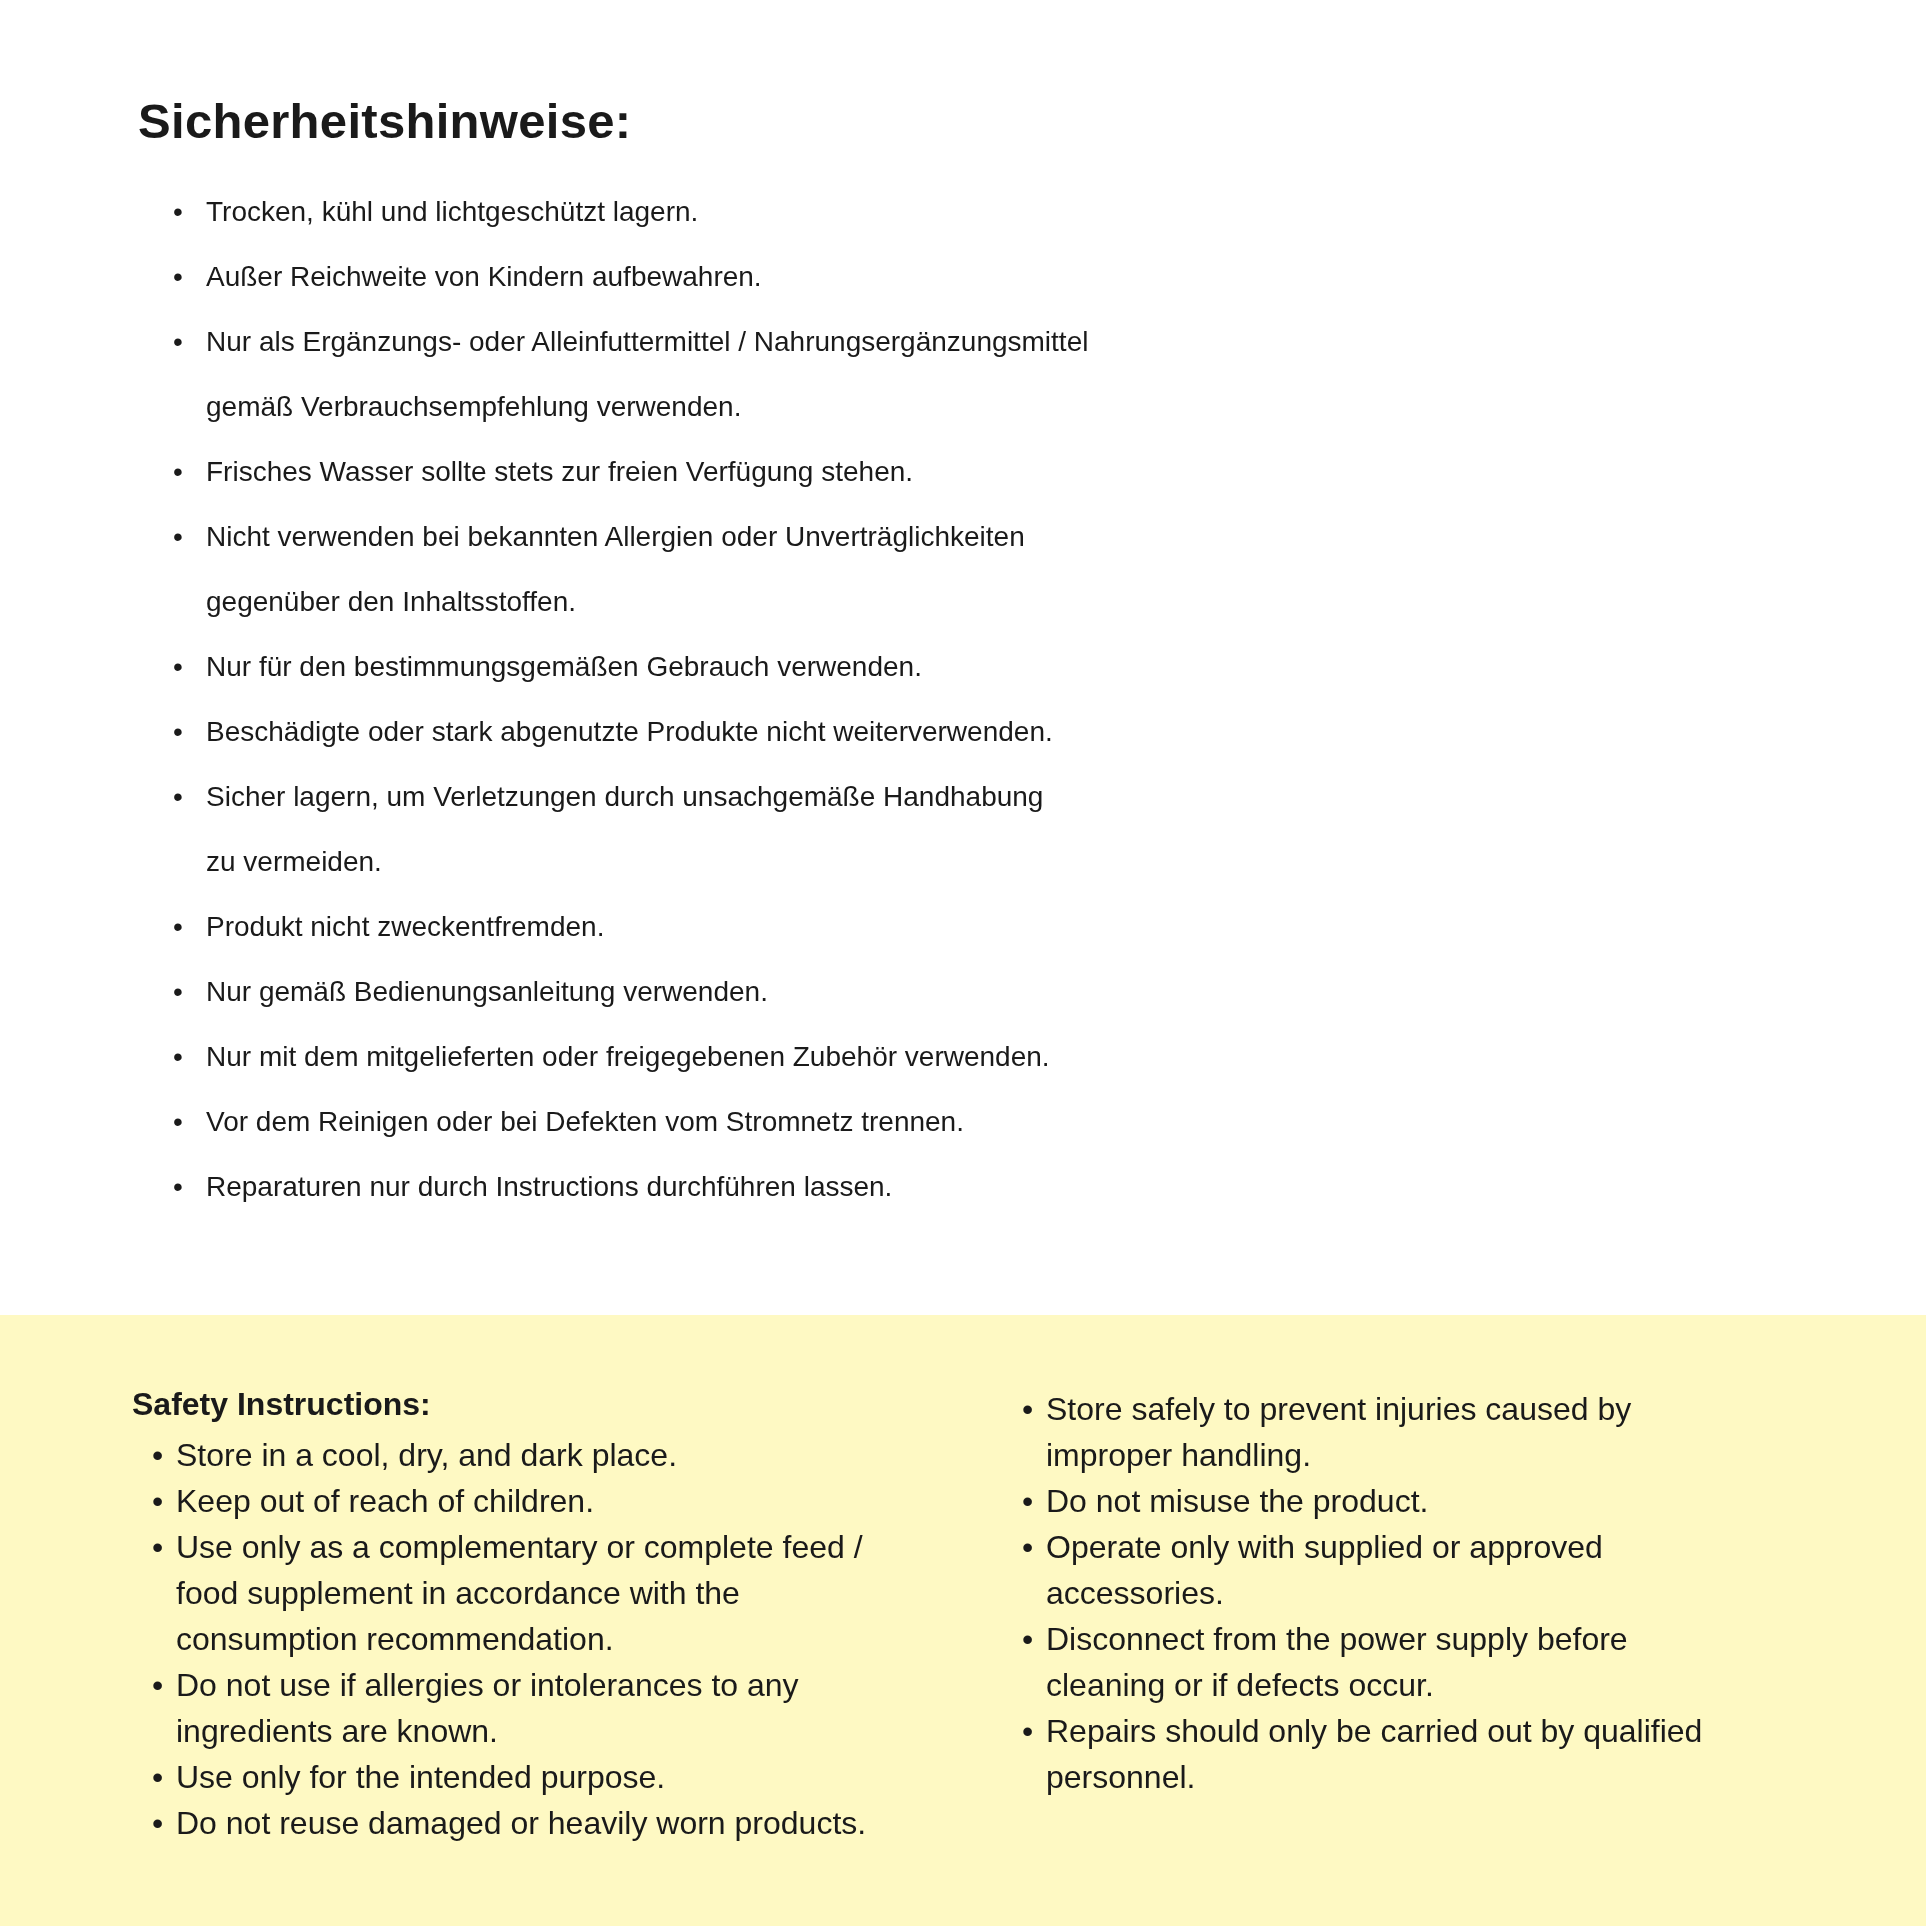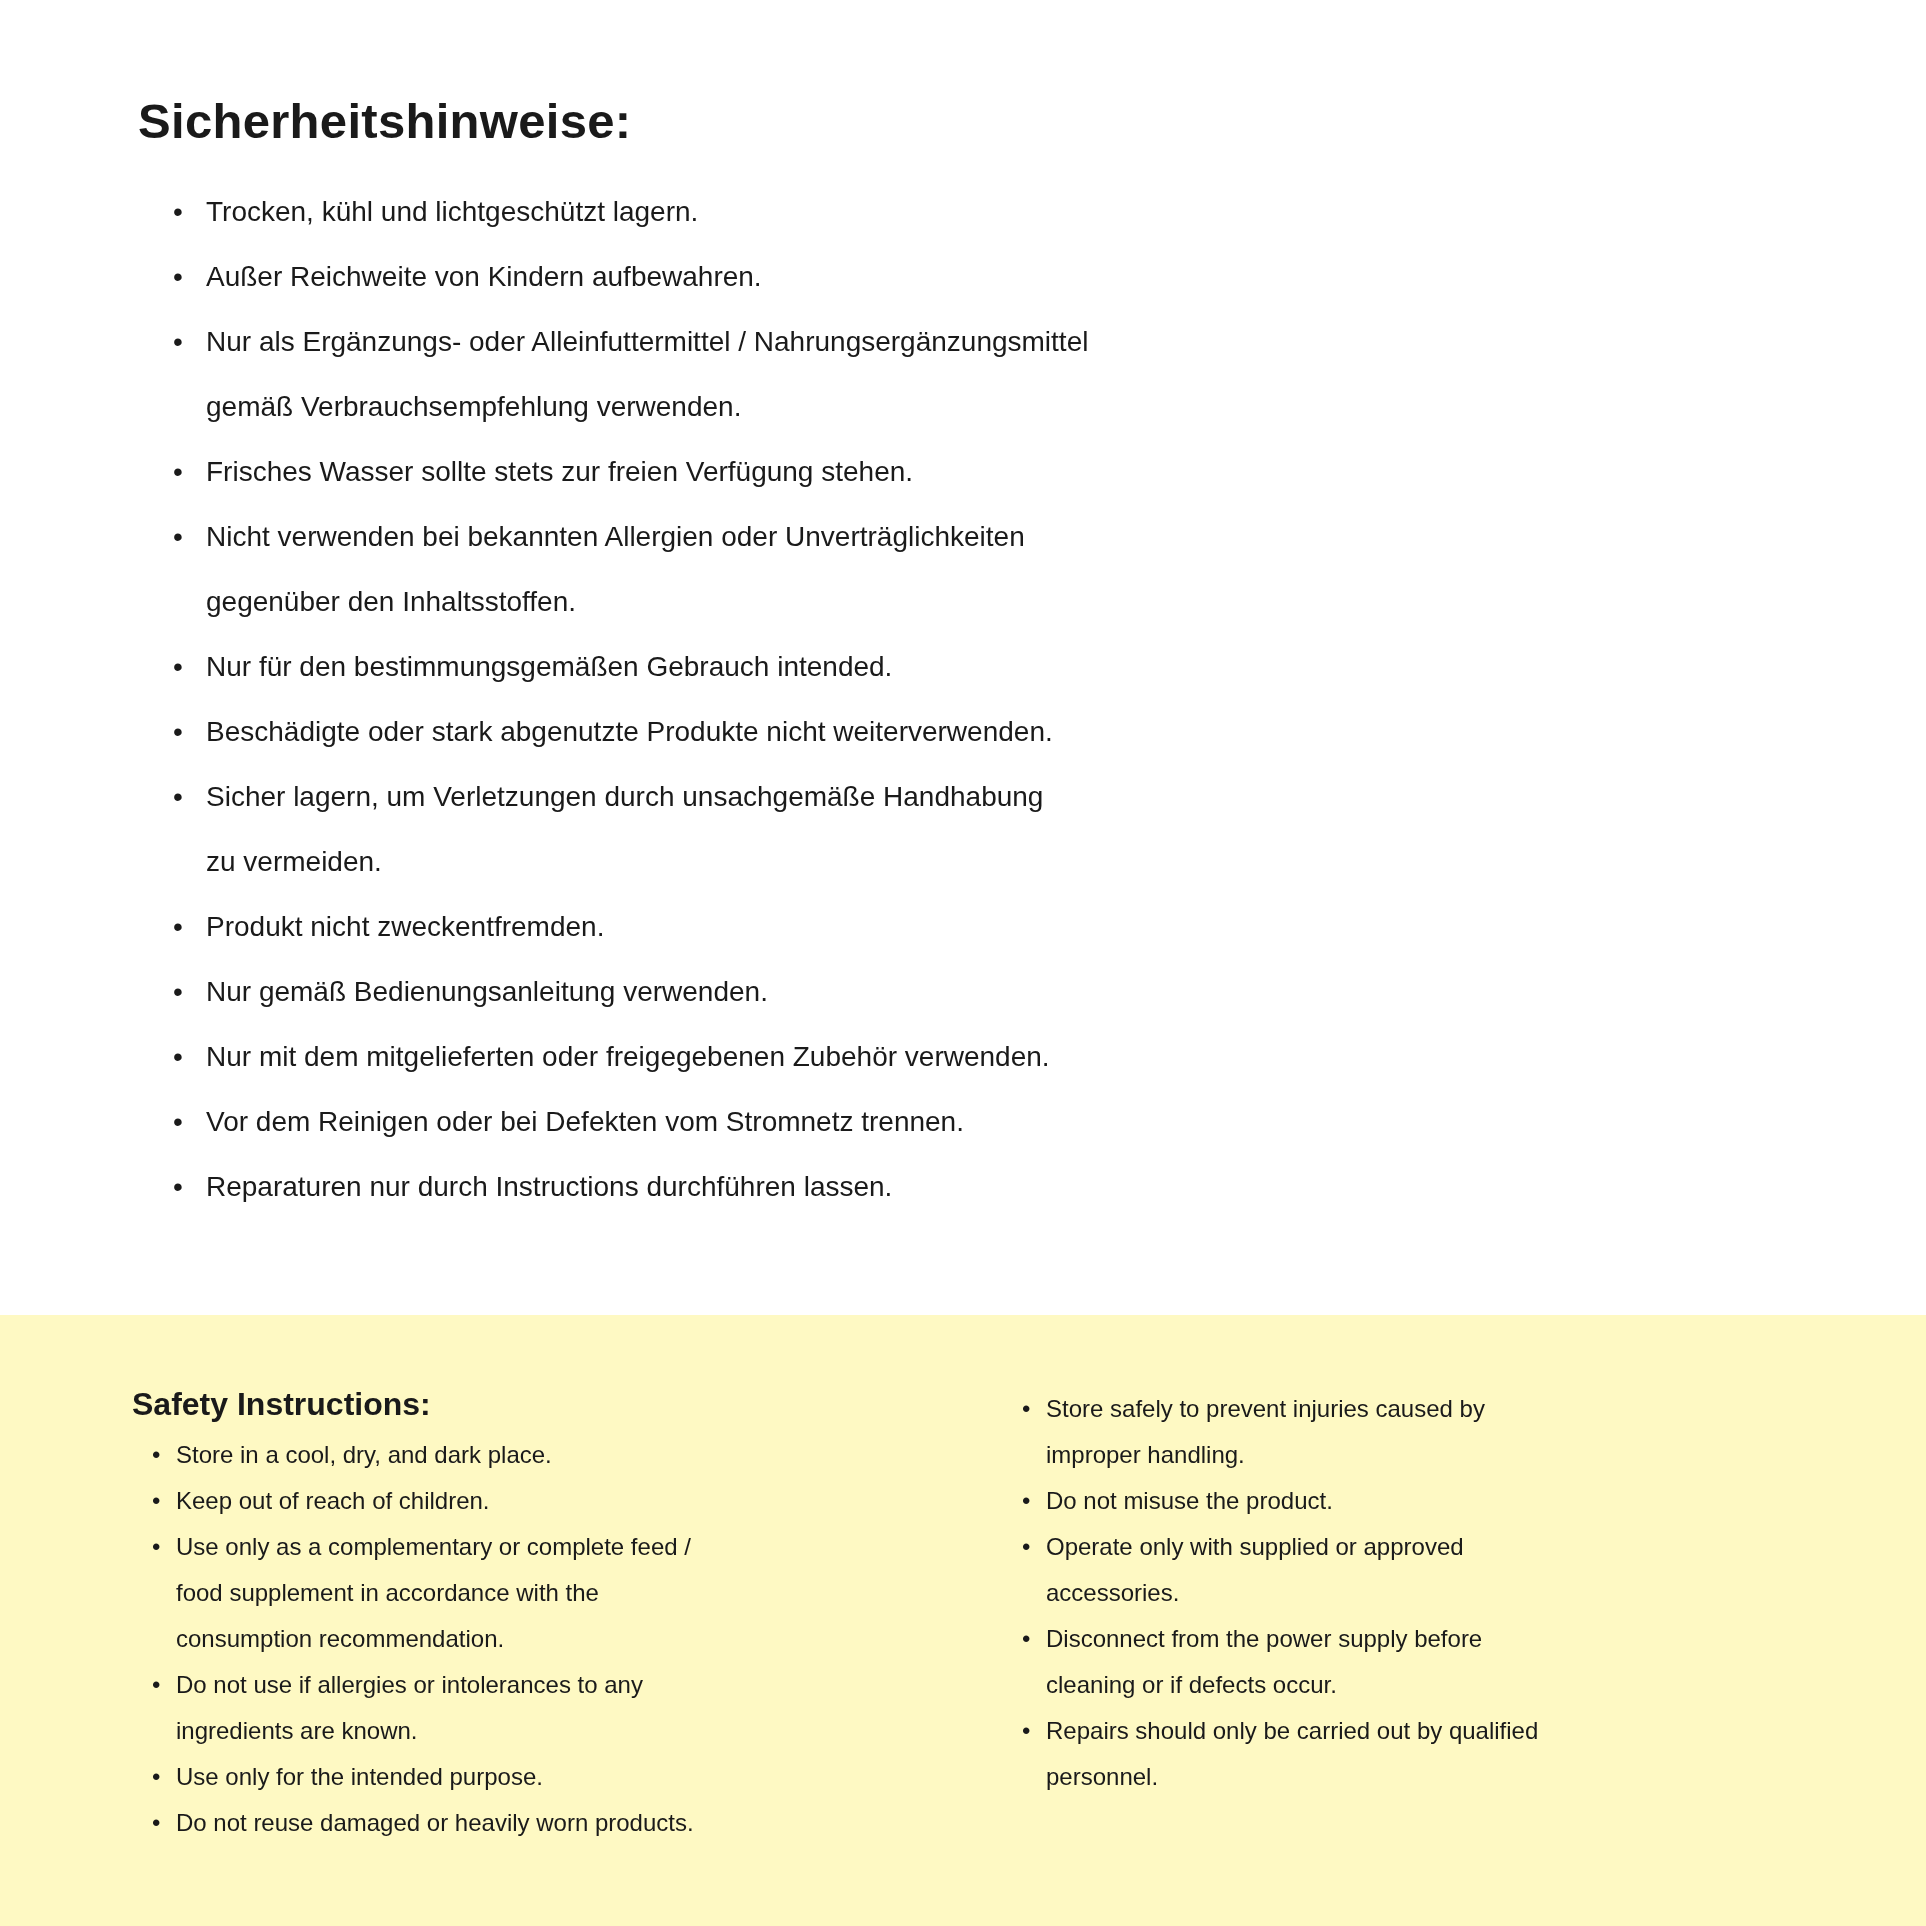--- a/index.html
+++ b/index.html
@@ -75,21 +75,21 @@
     font-size: 32px;
     line-height: 37px;
     font-weight: 700;
     margin: 0 0 9px 0;
   }
   .en-col ul.bullets {
     padding-left: 20px;
   }
   .en-col li {
     position: relative;
-    font-size: 24px;
+    font-size: 32px;
     line-height: 46px;
     padding-left: 24px;
     white-space: pre-line;
   }
   .en-col-right ul.bullets {
     padding-left: 0;
   }
 </style>
 </head>
 <body>
@@ -99,21 +99,21 @@
   <div class="de-section">
     <h1 class="de-title">Sicherheitshinweise:</h1>
     <ul class="bullets">
       <li class="bullet-item">Trocken, kühl und lichtgeschützt lagern.</li>
       <li class="bullet-item">Außer Reichweite von Kindern aufbewahren.</li>
       <li class="bullet-item">Nur als Ergänzungs- oder Alleinfuttermittel / Nahrungsergänzungsmittel
 gemäß Verbrauchsempfehlung verwenden.</li>
       <li class="bullet-item">Frisches Wasser sollte stets zur freien Verfügung stehen.</li>
       <li class="bullet-item">Nicht verwenden bei bekannten Allergien oder Unverträglichkeiten
 gegenüber den Inhaltsstoffen.</li>
-      <li class="bullet-item">Nur für den bestimmungsgemäßen Gebrauch intended.</li>
+      <li class="bullet-item">Nur für den bestimmungsgemäßen Gebrauch verwenden.</li>
       <li class="bullet-item">Beschädigte oder stark abgenutzte Produkte nicht weiterverwenden.</li>
       <li class="bullet-item">Sicher lagern, um Verletzungen durch unsachgemäße Handhabung
 zu vermeiden.</li>
       <li class="bullet-item">Produkt nicht zweckentfremden.</li>
       <li class="bullet-item">Nur gemäß Bedienungsanleitung verwenden.</li>
       <li class="bullet-item">Nur mit dem mitgelieferten oder freigegebenen Zubehör verwenden.</li>
       <li class="bullet-item">Vor dem Reinigen oder bei Defekten vom Stromnetz trennen.</li>
       <li class="bullet-item">Reparaturen nur durch Instructions durchführen lassen.</li>
     </ul>
   </div>

